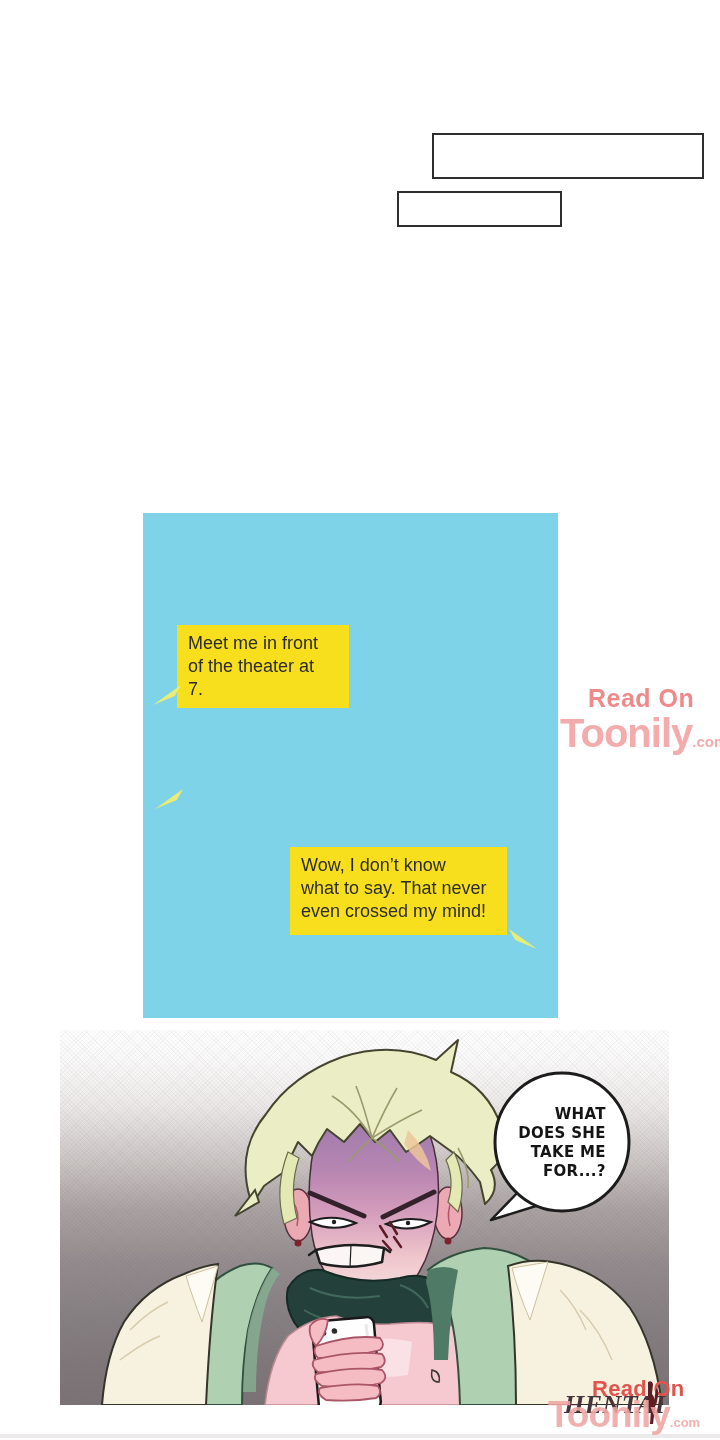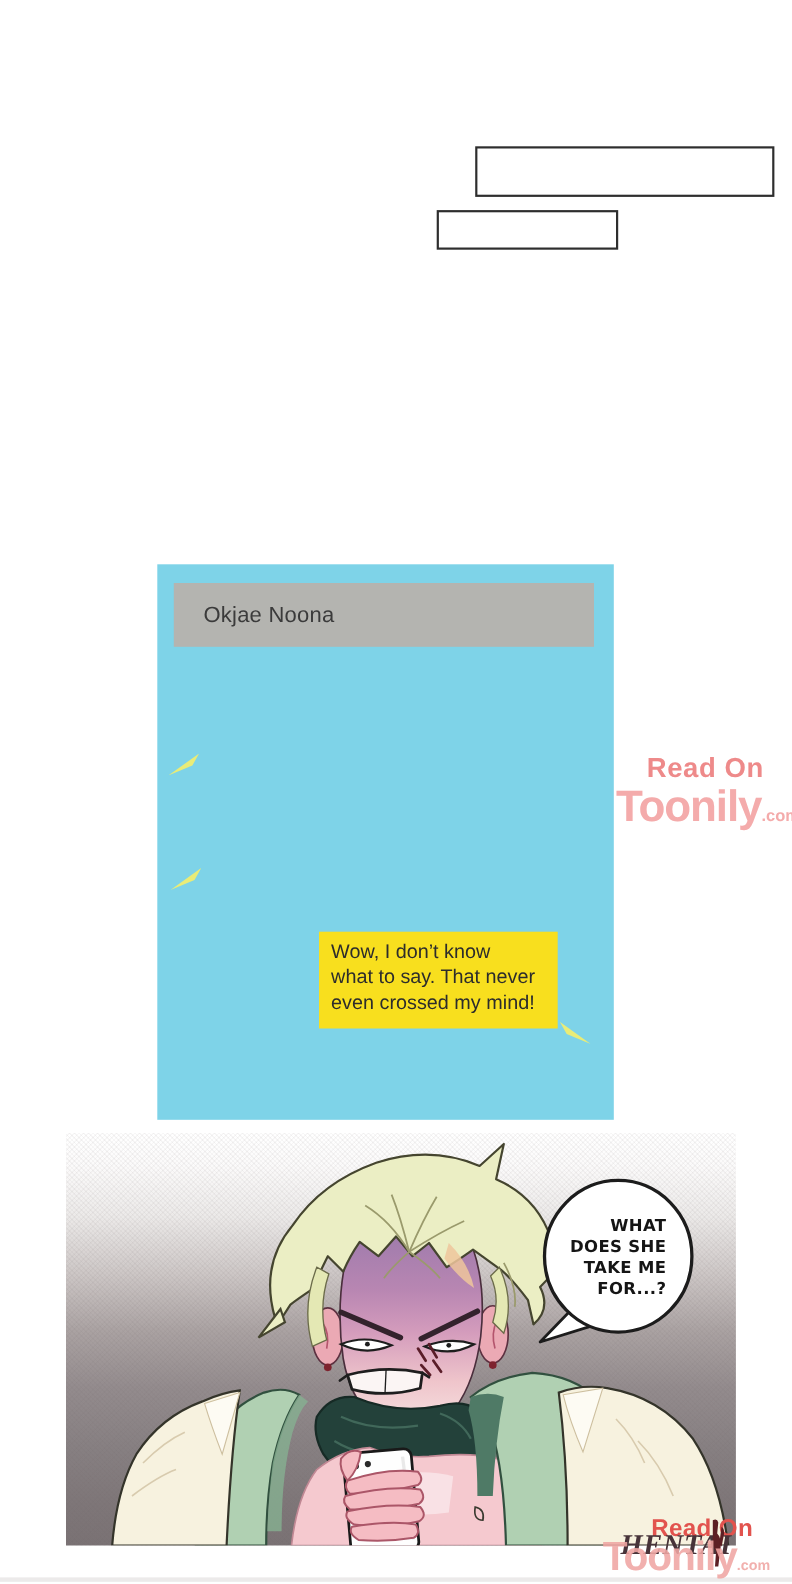--- a/index.html
+++ b/index.html
@@ -69,24 +69,24 @@
   .bottom-strip{position:absolute;left:0;top:1434px;width:720px;height:4px;
                 background:#eceaea;}
 </style>
 </head>
 <body>
 
 <div class="empty-box large"></div>
 <div class="empty-box small"></div>
 
 <div class="chat-panel">
-  <div class="chat-header">
-    <span>Okjae Noona</span>
-  </div>
-
+
+  <div class="chat-bubble bubble-1">Meet me in front
+of the theater at
+7.</div>
   <div class="bubble-tail tail-left tail-1"></div>
 
   <div class="bubble-tail tail-left tail-2"></div>
 
   <div class="chat-bubble bubble-3">Wow, I don’t know
 what to say. That never
 even crossed my mind!</div>
   <div class="bubble-tail tail-right tail-3"></div>
 </div>
 

